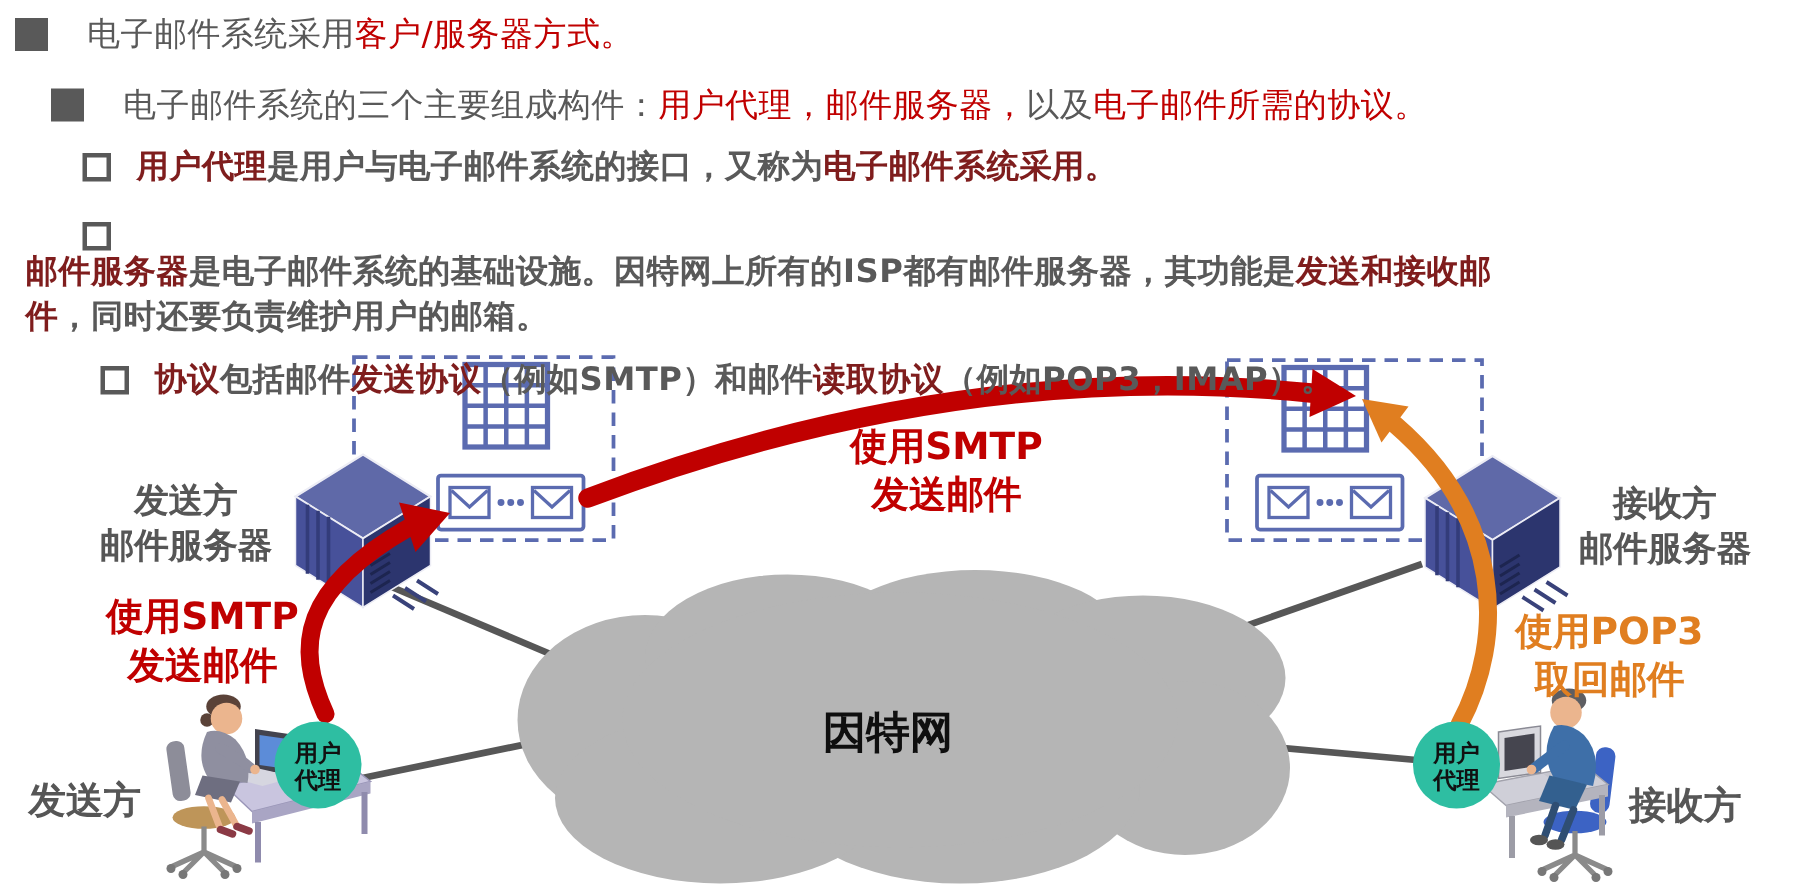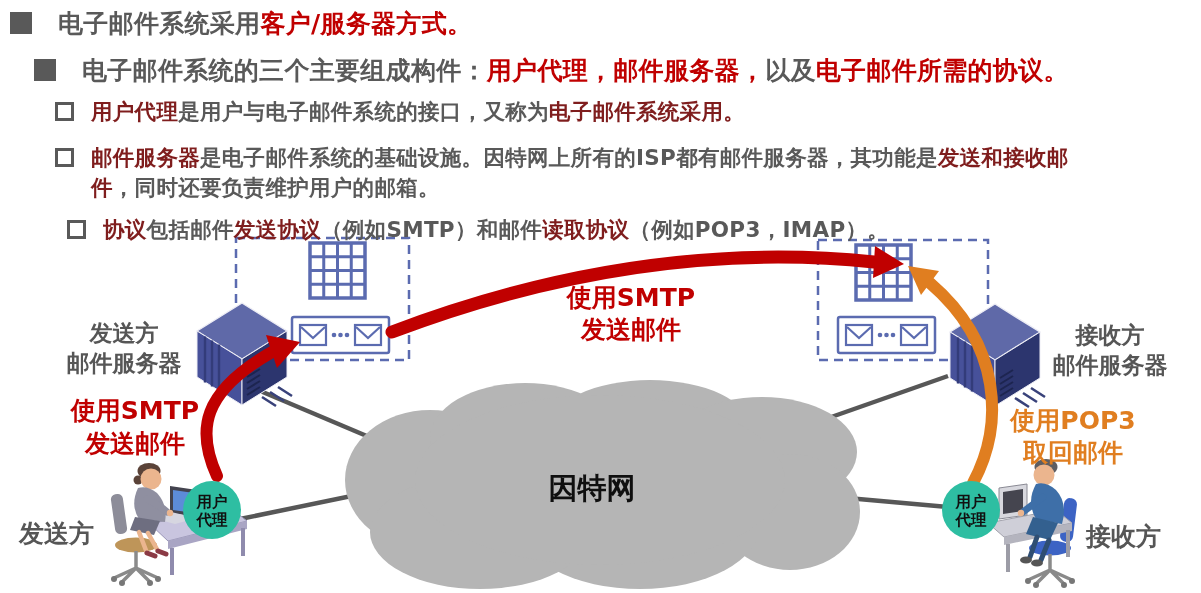--- a/index.html
+++ b/index.html
@@ -3,25 +3,25 @@
 <meta charset="utf-8">
 <style>
   html,body{margin:0;padding:0;background:#fff;}
   body{width:1201px;height:593px;position:relative;overflow:hidden;
        font-family:"DejaVu Sans","Liberation Sans",sans-serif;}
   .bullets{position:absolute;left:0;top:0;width:1201px;z-index:2;}
   .row{display:flex;align-items:flex-start;}
   .r1{margin:9px 0 17px 0;}
   .r2{margin:0 0 11px 0;padding-left:24px;}
   .r3{margin:0 0 5px 0;}
-  .r4{margin:16px 0 9px 0;}
+  .r4{margin:16px 0 9px 0;flex-direction:column;}
   .r5{margin:12px;}
   .m1{flex:0 0 auto;width:22px;height:22px;background:#595959;margin:3px 0 0 10px;}
   .m2{flex:0 0 auto;width:13px;height:13px;border:3.5px solid #595959;margin:5px 0 0 55px;}
-  .t1{margin-left:26px;font-size:25px;line-height:30px;font-weight:700;letter-spacing:.3px;}
+  .t1{margin-left:26px;font-size:22px;line-height:30px;font-weight:400;letter-spacing:.3px;}
   .t2{margin-left:17px;width:1005px;font-size:21.5px;line-height:30px;font-weight:700;letter-spacing:.3px;}
   .g{color:#595959;}
   .r{color:#C00000;}
   .k{color:#7f1d1d;}
   svg{position:absolute;left:0;top:0;z-index:1;}
   svg text{font-family:"DejaVu Sans","Liberation Sans",sans-serif;font-weight:bold;}
 </style>
 </head>
 <body>
 

